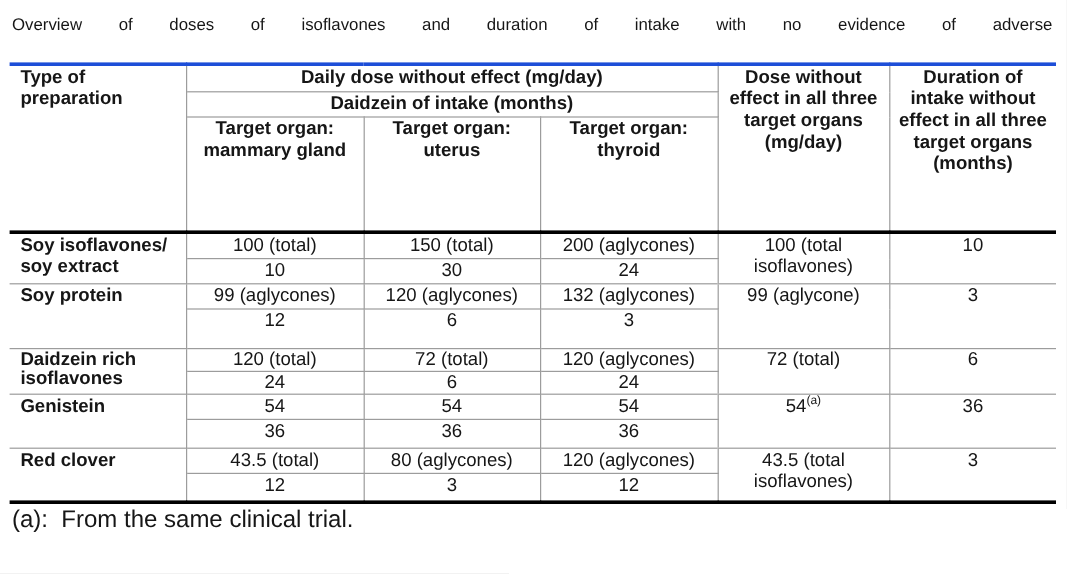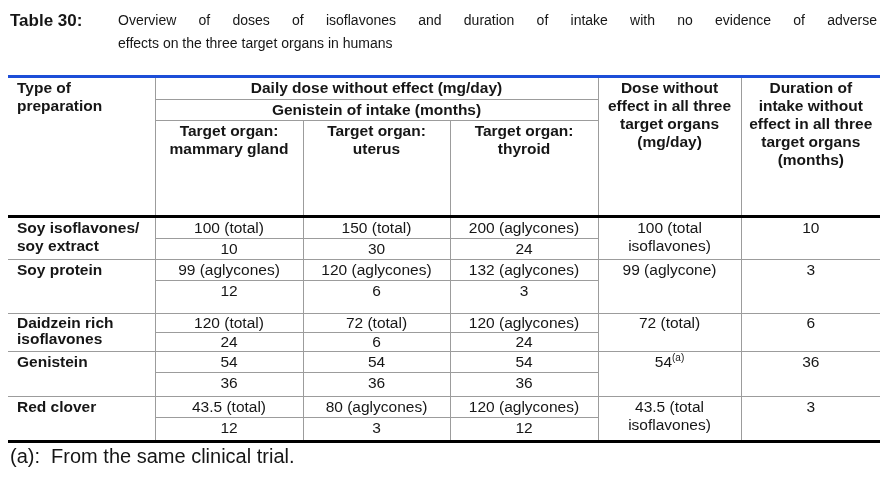--- a/index.html
+++ b/index.html
@@ -88,45 +88,43 @@
     font-size: 20px;
     line-height: 17px;
   }
 </style>
 </head>
 <body>
 
 <div class="sheet">
 
   <div class="caption">
-    <div class="caption-label">Table 30:</div>
     <div class="caption-text">
       <div class="l1">Overview of doses of isoflavones and duration of intake with no evidence of adverse</div>
-      <div class="l2">effects on the three target organs in humans</div>
     </div>
   </div>
 
   <table class="main" id="main-table">
     <colgroup>
       <col style="width:147px">
       <col style="width:148px">
       <col style="width:147px">
       <col style="width:148px">
       <col style="width:143px">
       <col style="width:139px">
     </colgroup>
     <thead>
       <tr class="h-group">
         <th class="prep-h" rowspan="3">Type of preparation</th>
         <th colspan="3">Daily dose without effect (mg/day)</th>
         <th rowspan="3">Dose without effect in all three target organs (mg/day)</th>
         <th rowspan="3" class="no-r">Duration of intake without effect in all three target organs (months)</th>
       </tr>
       <tr class="h-dur">
-        <th colspan="3">Genistein of intake (months)</th>
+        <th colspan="3">Daidzein of intake (months)</th>
       </tr>
       <tr class="h-org">
         <th>Target organ: mammary gland</th>
         <th>Target organ: uterus</th>
         <th>Target organ: thyroid</th>
       </tr>
     </thead>
   <tbody class="g1">
         <tr class="r1">
           <td class="prep" rowspan="2">Soy isoflavones/ soy extract</td>

